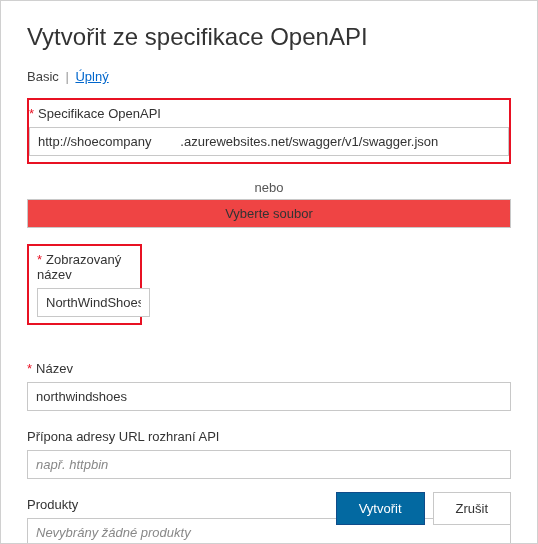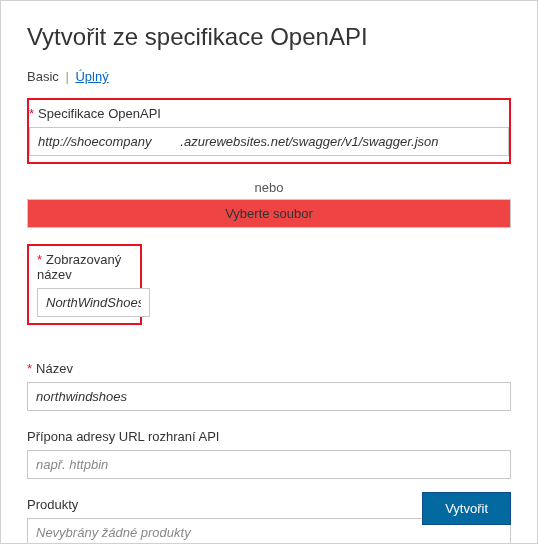--- a/index.html
+++ b/index.html
@@ -53,21 +53,20 @@
       margin-right: 4px;
     }
     .text-input {
       width: 100%;
       border: 1px solid #c8c8c8;
       padding: 6px 8px;
       font-size: 13px;
       font-family: inherit;
       color: #333;
       background: #fff;
-      font-style: italic;
     }
     .text-input.italic-ph::placeholder {
       font-style: italic;
       color: #888;
     }
     .text-input::placeholder {
       color: #888;
     }
     .or-text {
       text-align: center;
@@ -182,16 +181,17 @@
 </div>
 
 
 <div class="field-group">
   <label class="field-label">Produkty</label>
   <input type="text" class="text-input italic-ph" placeholder="Nevybrány žádné produkty" style="">
 </div>
 
 <div class="footer">
   <button class="btn btn-primary">Vytvořit</button>
+  <button class="btn btn-secondary">Zrušit</button>
 </div>
 
 
 
 
 </body></html>

